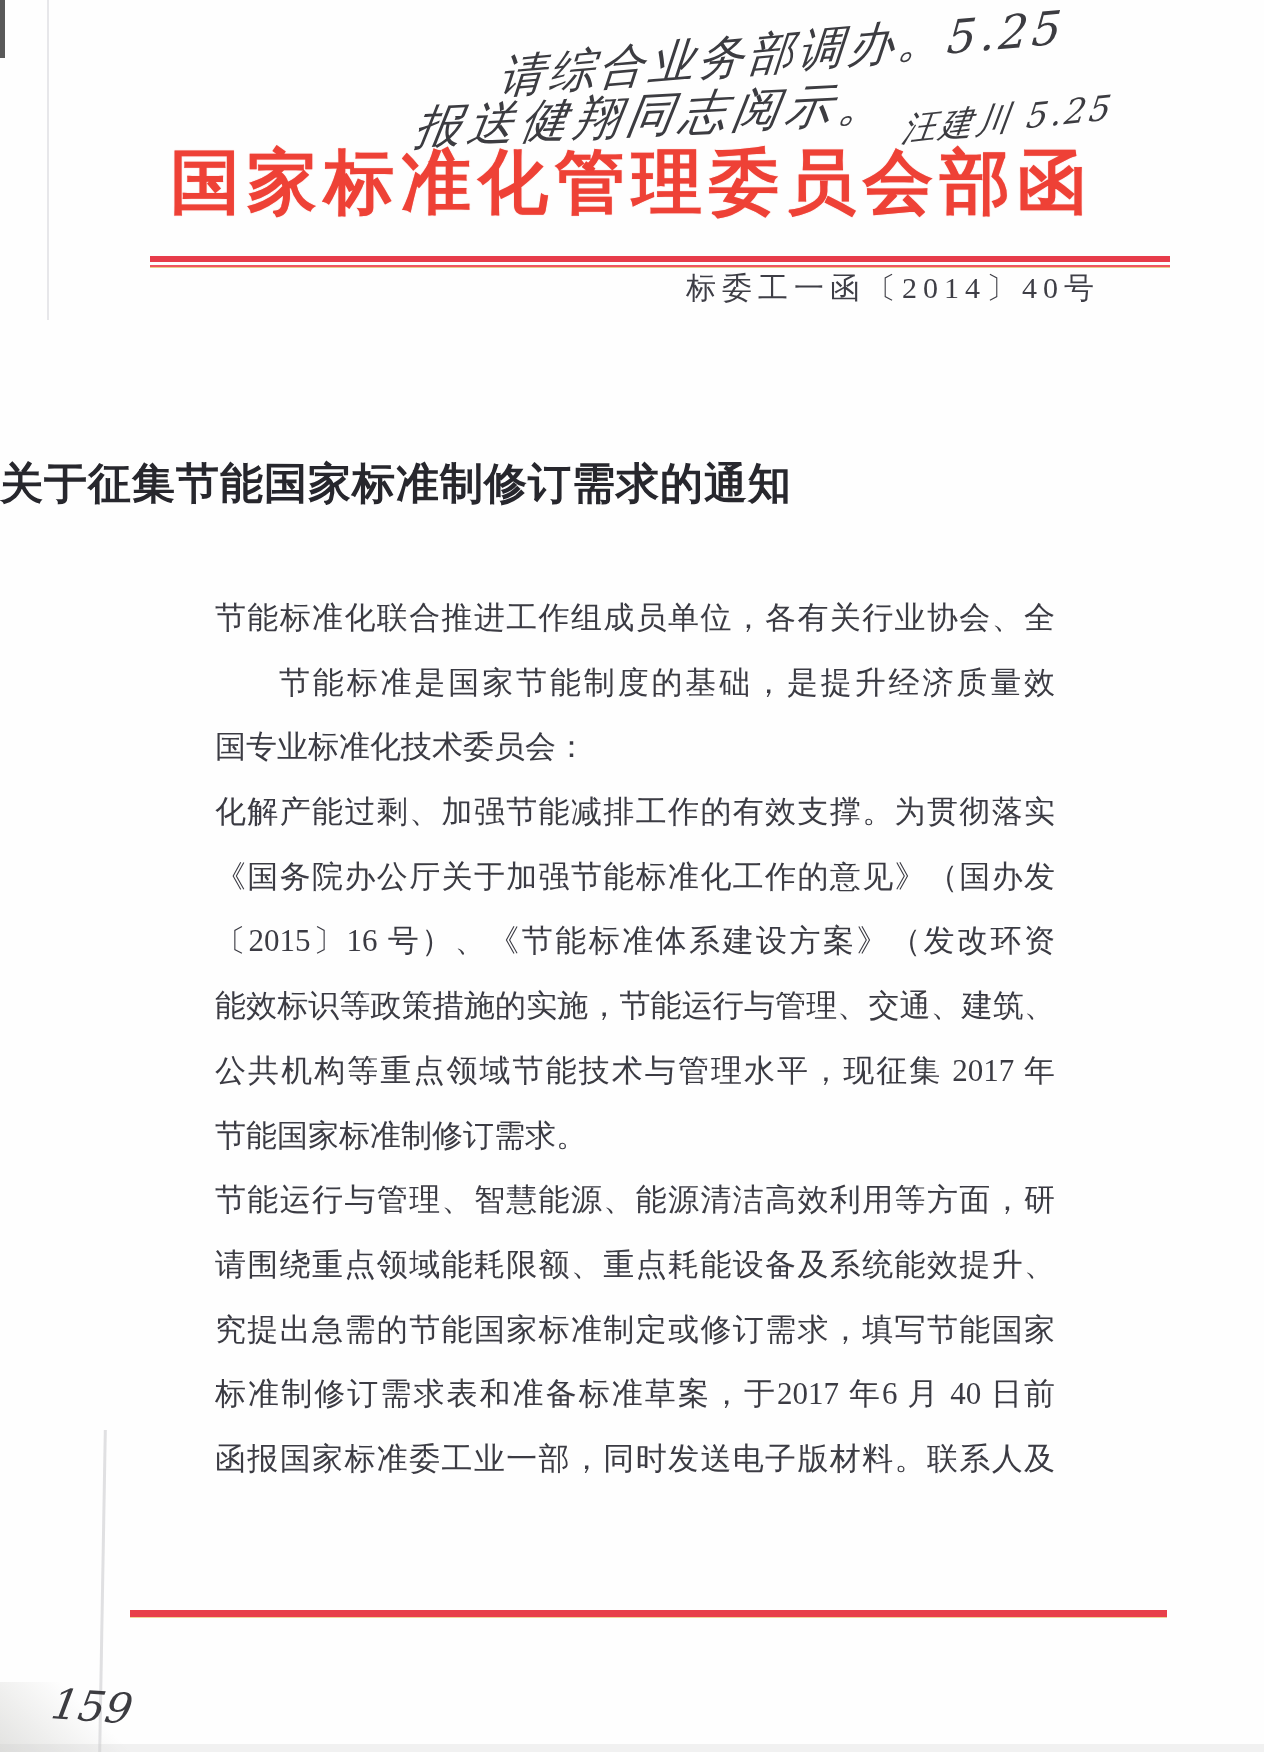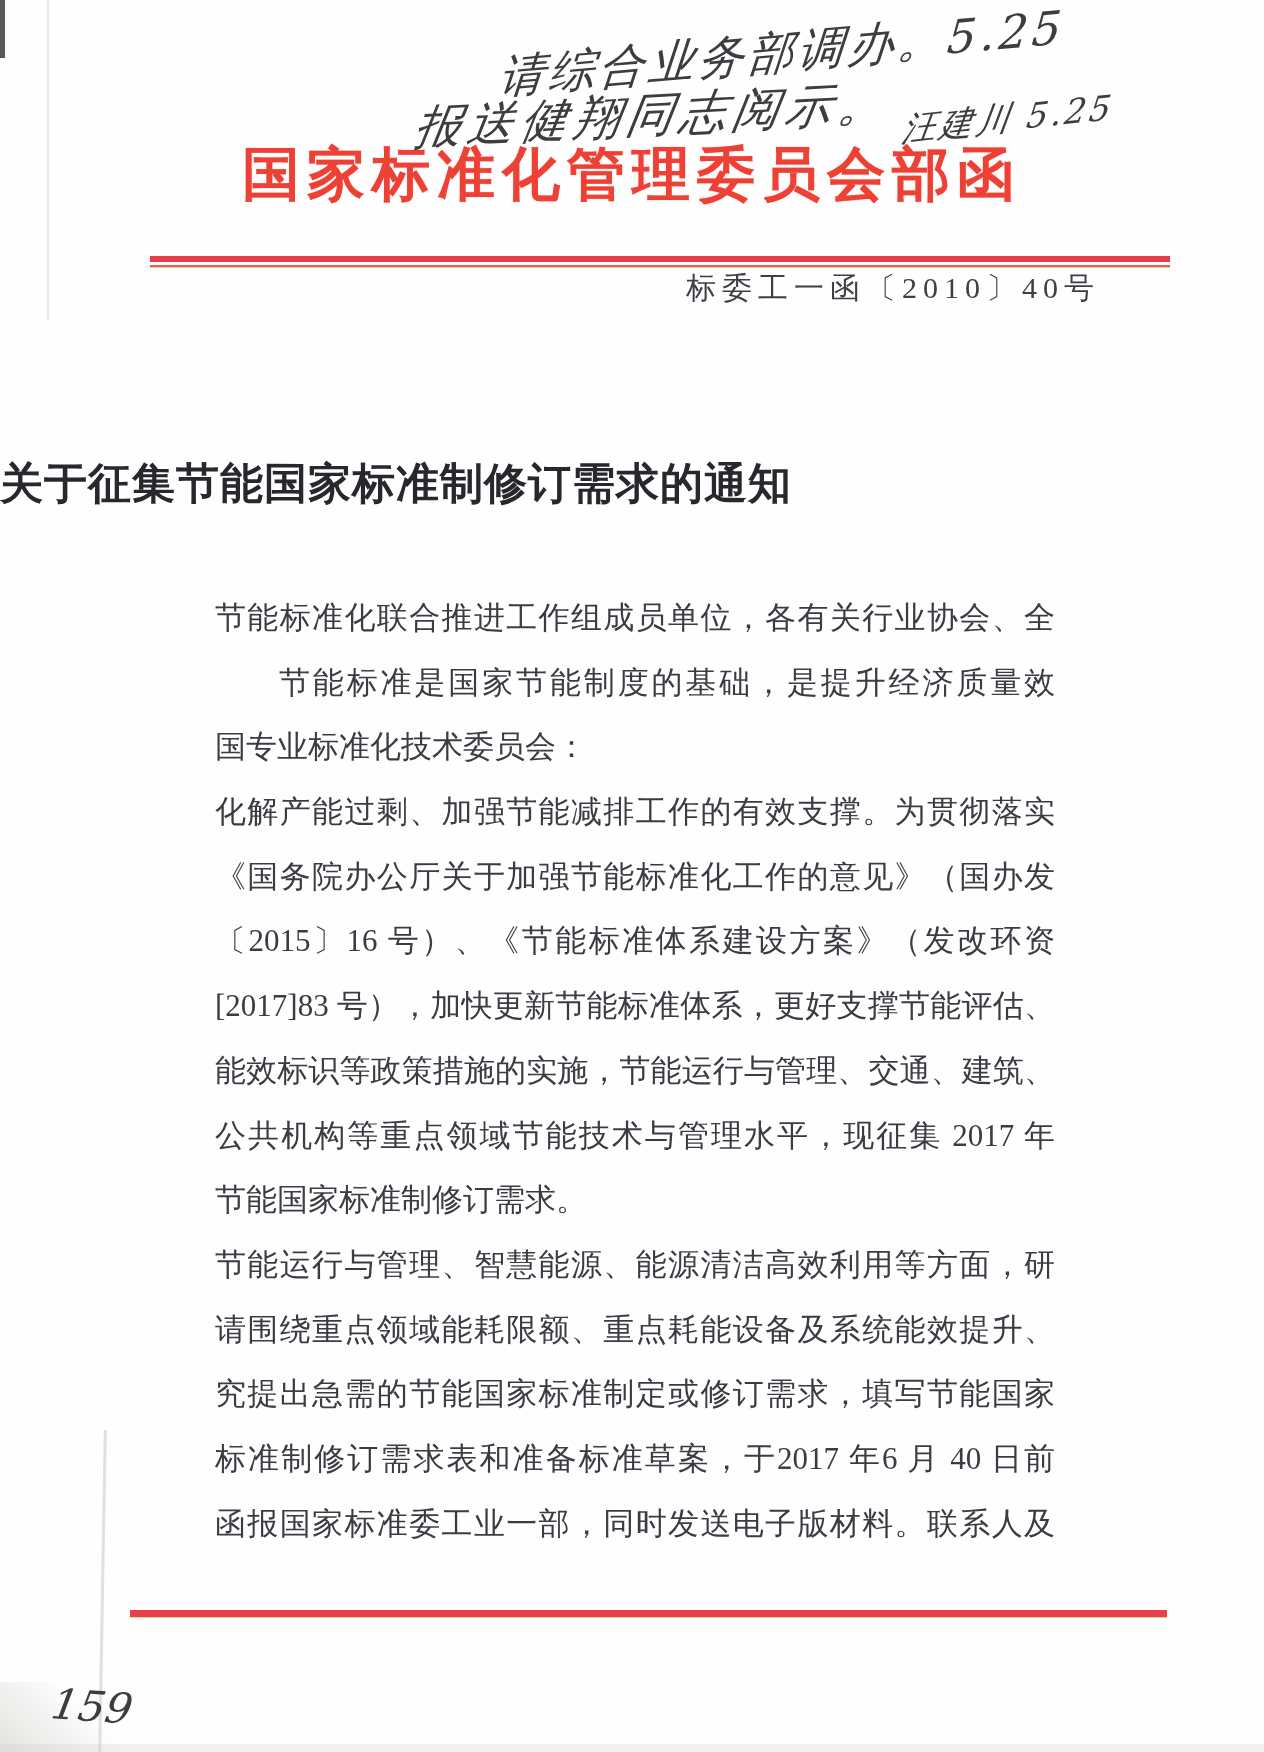--- a/index.html
+++ b/index.html
@@ -29,21 +29,21 @@
   }
   .hand-note1{left:498px;top:22px;font-size:46px;transform:rotate(-5deg) skewX(-10deg);letter-spacing:4px;}
   .hand-note2{left:415px;top:84px;font-size:47px;transform:rotate(-3deg) skewX(-12deg);letter-spacing:6px;}
   .hand-sign{left:902px;top:96px;font-size:34px;transform:rotate(-6deg) skewX(-14deg);letter-spacing:3px;}
   .hand-pagenum{left:52px;top:1682px;font-size:42px;transform:rotate(4deg) skewX(-6deg);}
 
   
   .agency-title{
     position:absolute;left:0;top:136px;width:100%;
     text-align:center;
-    font-size:58px;font-weight:700;
+    font-size:70px;font-weight:700;
     color:#ee4136;
     letter-spacing:7px;
     font-family:"Liberation Serif","DejaVu Serif",serif;
     text-shadow:0 0 1px rgba(238,65,54,.55);
   }
   .red-rule-top{position:absolute;left:150px;top:256px;width:1020px;}
   .red-rule-top .bar1{height:6px;background:#e73c4a;}
   .red-rule-top .gap{height:3px;}
   .red-rule-top .bar2{height:2px;background:#f0565f;}
   .red-rule-top .bar3{height:1px;background:#e9c06a;opacity:.8;}
@@ -92,32 +92,31 @@
   <div class="hand hand-sign">汪建川 5.25</div>
   <div class="hand hand-pagenum">159</div>
 
   <div class="agency-title">国家标准化管理委员会部函</div>
   <div class="red-rule-top">
     <div class="bar1"></div>
       <div class="gap"></div>
       <div class="bar2"></div>
       <div class="bar3"></div>
   </div>
-  <div class="doc-number">标委工一函〔2010〕40号</div>
+  <div class="doc-number">标委工一函〔2014〕40号</div>
 
   <div class="doc-title">关于征集节能国家标准制修订需求的通知</div>
 
   <div class="body-block">
     <div class="bline fill">节能标准化联合推进工作组成员单位，各有关行业协会、全</div>
     <div class="bline fill indent">节能标准是国家节能制度的基础，是提升经济质量效</div>
     <div class="bline endln">国专业标准化技术委员会：</div>
     <div class="bline fill">化解产能过剩、加强节能减排工作的有效支撑。为贯彻落实</div>
     <div class="bline fill">《国务院办公厅关于加强节能标准化工作的意见》（国办发</div>
     <div class="bline fill">〔2015〕16 号）、《节能标准体系建设方案》（发改环资</div>
-    <div class="bline fill">[2017]83 号），加快更新节能标准体系，更好支撑节能评估、</div>
     <div class="bline fill">能效标识等政策措施的实施，节能运行与管理、交通、建筑、</div>
     <div class="bline fill">公共机构等重点领域节能技术与管理水平，现征集 2017 年</div>
     <div class="bline endln">节能国家标准制修订需求。</div>
     <div class="bline fill">节能运行与管理、智慧能源、能源清洁高效利用等方面，研</div>
     <div class="bline fill">请围绕重点领域能耗限额、重点耗能设备及系统能效提升、</div>
     <div class="bline fill">究提出急需的节能国家标准制定或修订需求，填写节能国家</div>
     <div class="bline fill">标准制修订需求表和准备标准草案，于2017 年6 月 40 日前</div>
     <div class="bline fill">函报国家标准委工业一部，同时发送电子版材料。联系人及</div>
   </div>
 

